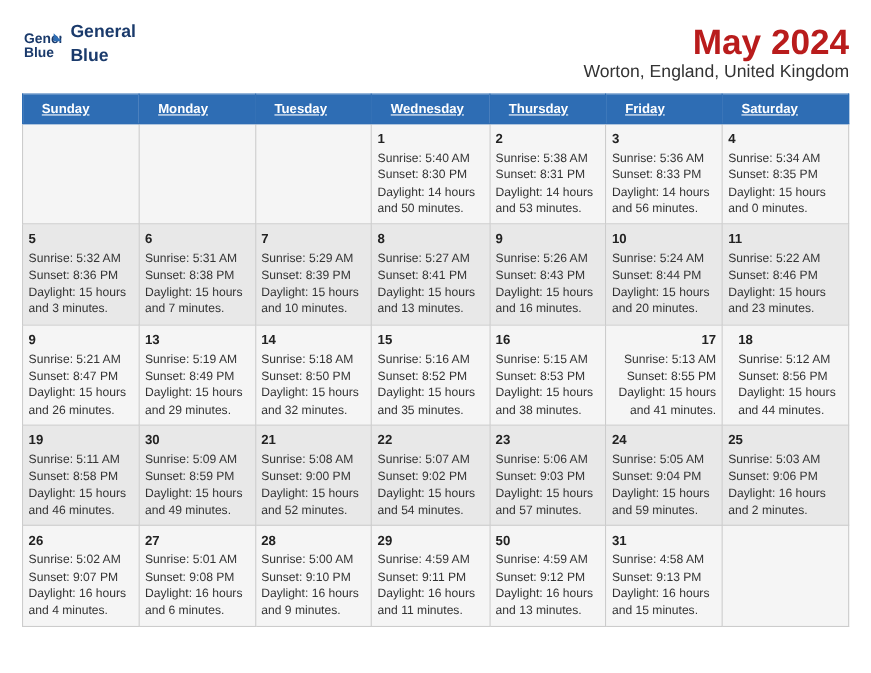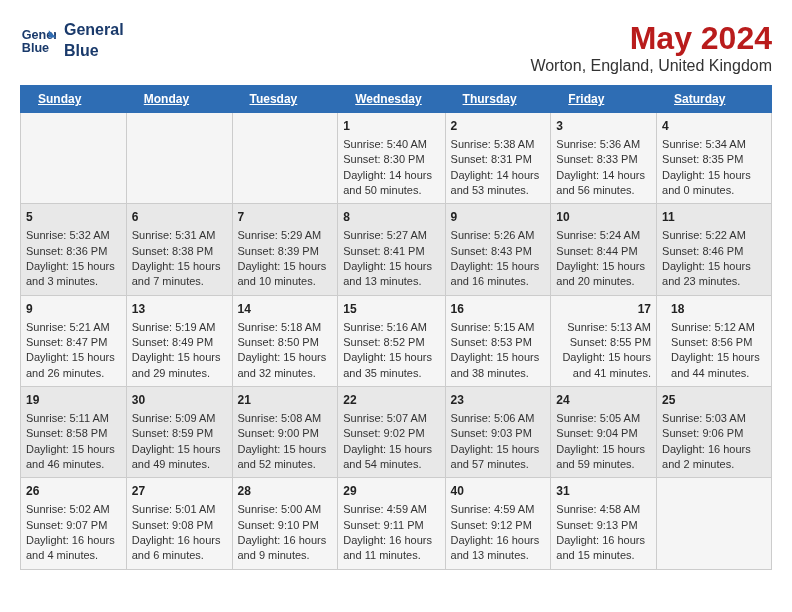--- a/index.html
+++ b/index.html
@@ -240,21 +240,21 @@
         </td>
         <td style="min-width: 100px; height: 88px;">
           <span class="day-num">28</span>
           <div class="cell-content">Sunrise: 5:00 AM<br>Sunset: 9:10 PM<br>Daylight: 16 hours<br>and 9 minutes.</div>
         </td>
         <td style="min-width: 100px; height: 88px;">
           <span class="day-num">29</span>
           <div class="cell-content">Sunrise: 4:59 AM<br>Sunset: 9:11 PM<br>Daylight: 16 hours<br>and 11 minutes.</div>
         </td>
         <td style="min-width: 100px; height: 88px;">
-          <span class="day-num">40</span>
+          <span class="day-num">50</span>
           <div class="cell-content">Sunrise: 4:59 AM<br>Sunset: 9:12 PM<br>Daylight: 16 hours<br>and 13 minutes.</div>
         </td>
         <td style="min-width: 100px; height: 88px;">
           <span class="day-num">31</span>
           <div class="cell-content">Sunrise: 4:58 AM<br>Sunset: 9:13 PM<br>Daylight: 16 hours<br>and 15 minutes.</div>
         </td>
         <td style="min-width: 100px; height: 88px;"></td>
       </tr>
     </tbody>
 </table>

